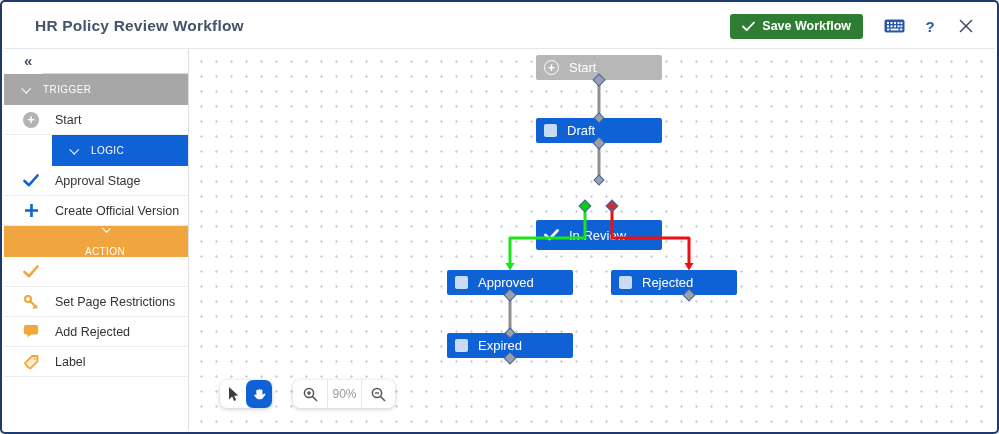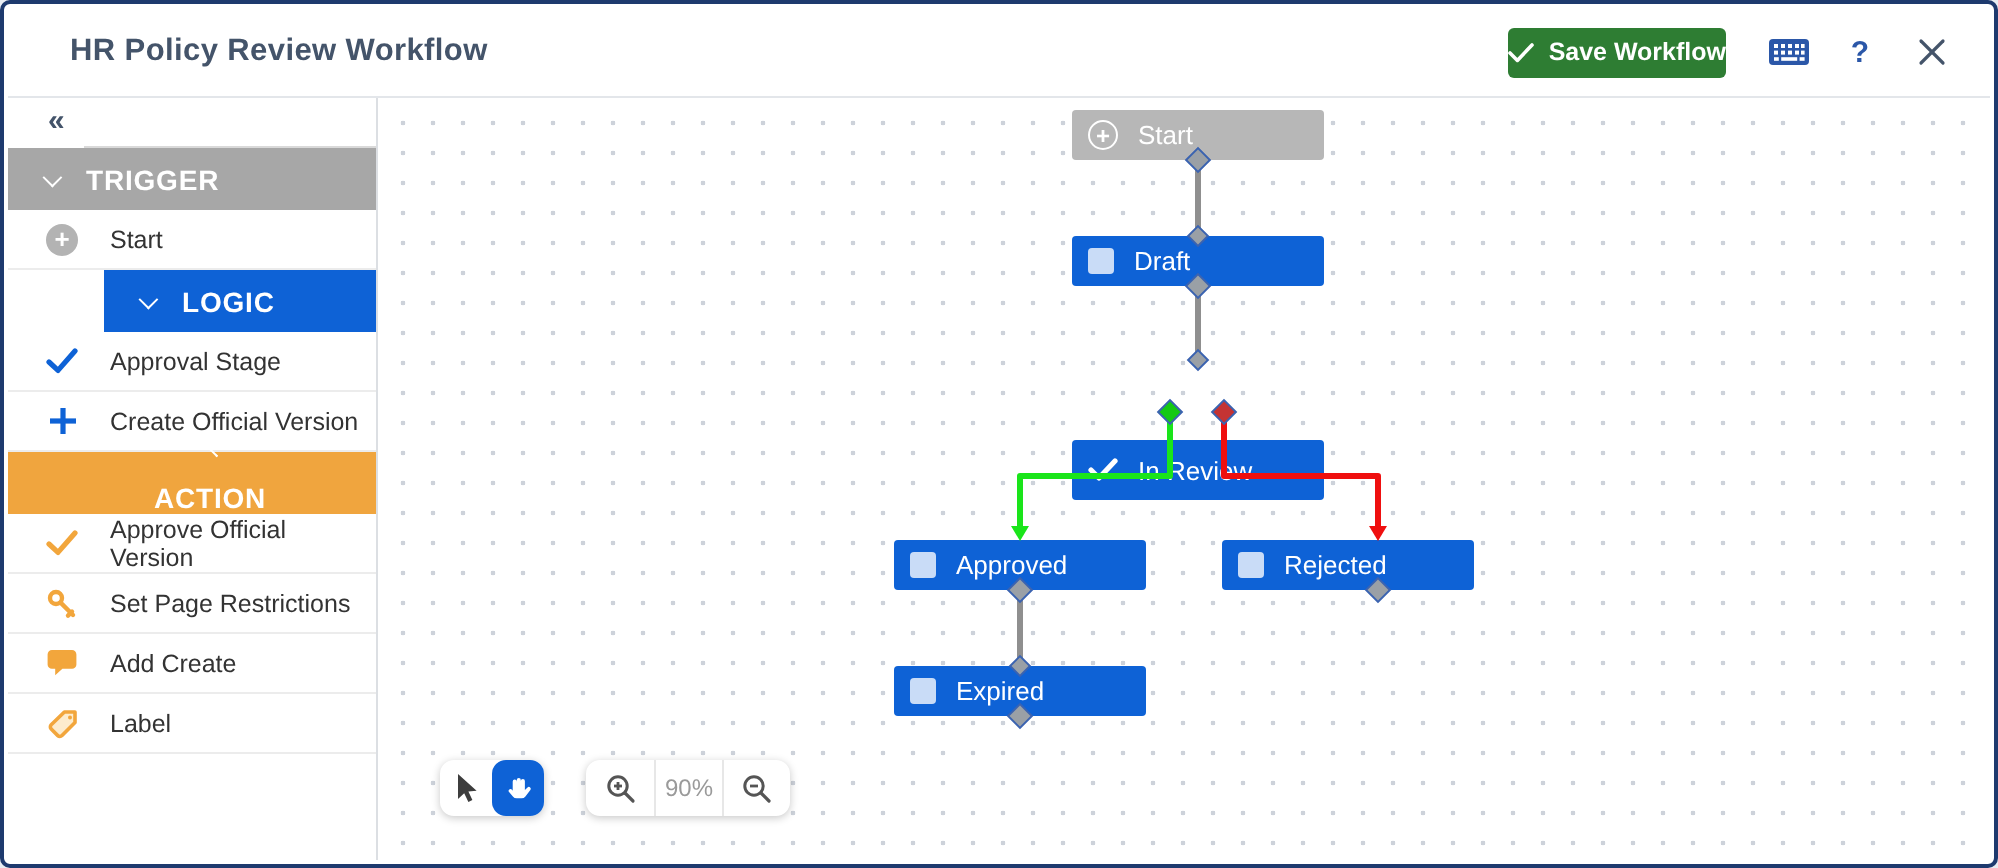--- a/index.html
+++ b/index.html
@@ -3,37 +3,37 @@
 <meta charset="utf-8">
 <style>
   html,body{margin:0;padding:0;background:#e9edf2;font-family:"Liberation Sans",sans-serif;}
   .app{position:relative;width:999px;height:434px;box-sizing:border-box;background:#fff;
        border:2px solid #1e3a6e;border-radius:5px;overflow:hidden;}
   
   .header{position:absolute;left:2px;top:2px;right:2px;height:44px;background:#fff;
           display:flex;align-items:center;border-bottom:1px solid #e3e6ea;z-index:5;justify-content:space-between;}
   .title{margin-left:31px;font-size:15.5px;font-weight:700;color:#44546a;letter-spacing:.2px;}
   .header-spacer{flex:1;}
-  .save-btn{display:flex;align-items:center;gap:7px;height:25px;padding:0 0;background:#2e7d33;
+  .save-btn{display:flex;align-items:center;gap:7px;height:25px;padding:0 12px;background:#2e7d33;
             color:#fff;font-size:12.5px;font-weight:700;border:none;border-radius:3px;cursor:pointer;}
   .hicon{display:flex;align-items:center;justify-content:center;width:30px;height:28px;cursor:pointer;}
   .help{color:#2b57a8;font-size:15px;font-weight:700;}
   .header .gap{width:4px;}
   .header-right{display:flex;align-items:center;margin-right:14px;gap:6px;}
   
   .sidebar{position:absolute;left:2px;top:46px;width:184px;bottom:2px;background:#fff;
            border-right:1px solid #dcdfe3;z-index:4;display:flex;flex-direction:column;}
   .collapse-row{height:25px;display:flex;align-items:center;padding-left:20px;}
   .collapse-glyph{font-size:15px;color:#44546a;cursor:pointer;font-weight:700;}
   .top-divider{border-top:1px solid #d9d9d9;margin-left:38px;}
   .srow{display:flex;align-items:center;flex:0 0 auto;}
   .srow.section{height:31px;padding-left:18px;gap:14px;cursor:pointer;}
   .srow.section .chev{width:6px;height:6px;border-right:1.7px solid #fff;border-bottom:1.7px solid #fff;
                       transform:rotate(45deg) translateY(-1px);}
-  .srow.section .slabel{color:#fff;font-size:14px;font-weight:700;letter-spacing:.4px;}
+  .srow.section .slabel{color:#fff;font-size:10px;font-weight:400;letter-spacing:.4px;}
   .section.trigger{background:#a7a7a7;}
   .section.logic{background:#0e62d6;margin-left:48px;}
   .section.action{background:#f0a53e;flex-direction:column;}
   .srow.item{height:29px;padding-left:18px;gap:15px;border-bottom:1px solid #ececec;cursor:pointer;background:#fff;}
   .srow.item .ilabel{font-size:12.5px;color:#333;}
   .iconbox{width:18px;height:18px;display:flex;align-items:center;justify-content:center;flex:0 0 18px;}
   .circle-plus{width:16px;height:16px;border-radius:50%;background:#b3b3b3;color:#fff;display:flex;
                align-items:center;justify-content:center;font-size:13px;font-weight:700;line-height:1;}
   .blue-square{width:13px;height:13px;background:#0e62d6;border-radius:2px;}
   
@@ -156,21 +156,20 @@
       <span class="chev"></span>
       <span class="slabel">ACTION</span>
     </div>
 
     <div class="srow item">
       <span class="iconbox">
         <svg width="16" height="13" viewBox="0 0 16 13">
             <polyline points="1.5,7 6,11.2 14.5,1.5" fill="none" stroke="#f2a63c" stroke-width="2.6" stroke-linecap="round" stroke-linejoin="round"></polyline>
           </svg>
       </span>
-      <span class="ilabel">Approve Official Version</span>
     </div>
 
     <div class="srow item">
       <span class="iconbox">
         <svg width="16" height="16" viewBox="0 0 16 16">
           <circle cx="5" cy="5" r="3" fill="none" stroke="#f2a63c" stroke-width="2.2"></circle>
           <line x1="7.3" y1="7.3" x2="13.5" y2="13.5" stroke="#f2a63c" stroke-width="2.2" stroke-linecap="round"></line>
           <line x1="11" y1="13.8" x2="13" y2="11.8" stroke="#f2a63c" stroke-width="2.2" stroke-linecap="round"></line>
         </svg>
       </span>
@@ -178,21 +177,21 @@
     </div>
 
 
     <div class="srow item">
       <span class="iconbox">
         <svg width="16" height="15" viewBox="0 0 16 15">
           <path d="M3 1 h10 a2.2 2.2 0 0 1 2.2 2.2 v5 a2.2 2.2 0 0 1 -2.2 2.2 H8.2 L4.6 13.6 v-3.2 H3
                    a2.2 2.2 0 0 1 -2.2-2.2 v-5 A2.2 2.2 0 0 1 3 1 Z" fill="#f2a63c"></path>
         </svg>
       </span>
-      <span class="ilabel">Add Create</span>
+      <span class="ilabel">Add Rejected</span>
     </div>
 
     <div class="srow item">
       <span class="iconbox">
         <svg width="17" height="16" viewBox="0 0 17 16">
           <path d="M9.2 2 h5.3 v5.3 L8 13.8 a1.5 1.5 0 0 1 -2.1 0 L2.6 10.5 a1.5 1.5 0 0 1 0 -2.1 Z" fill="#fdeccd" stroke="#f2a63c" stroke-width="1.8" stroke-linejoin="round"></path>
           <circle cx="12" cy="4.8" r="1" fill="#f2a63c"></circle>
         </svg>
       </span>
       <span class="ilabel">Label</span>

